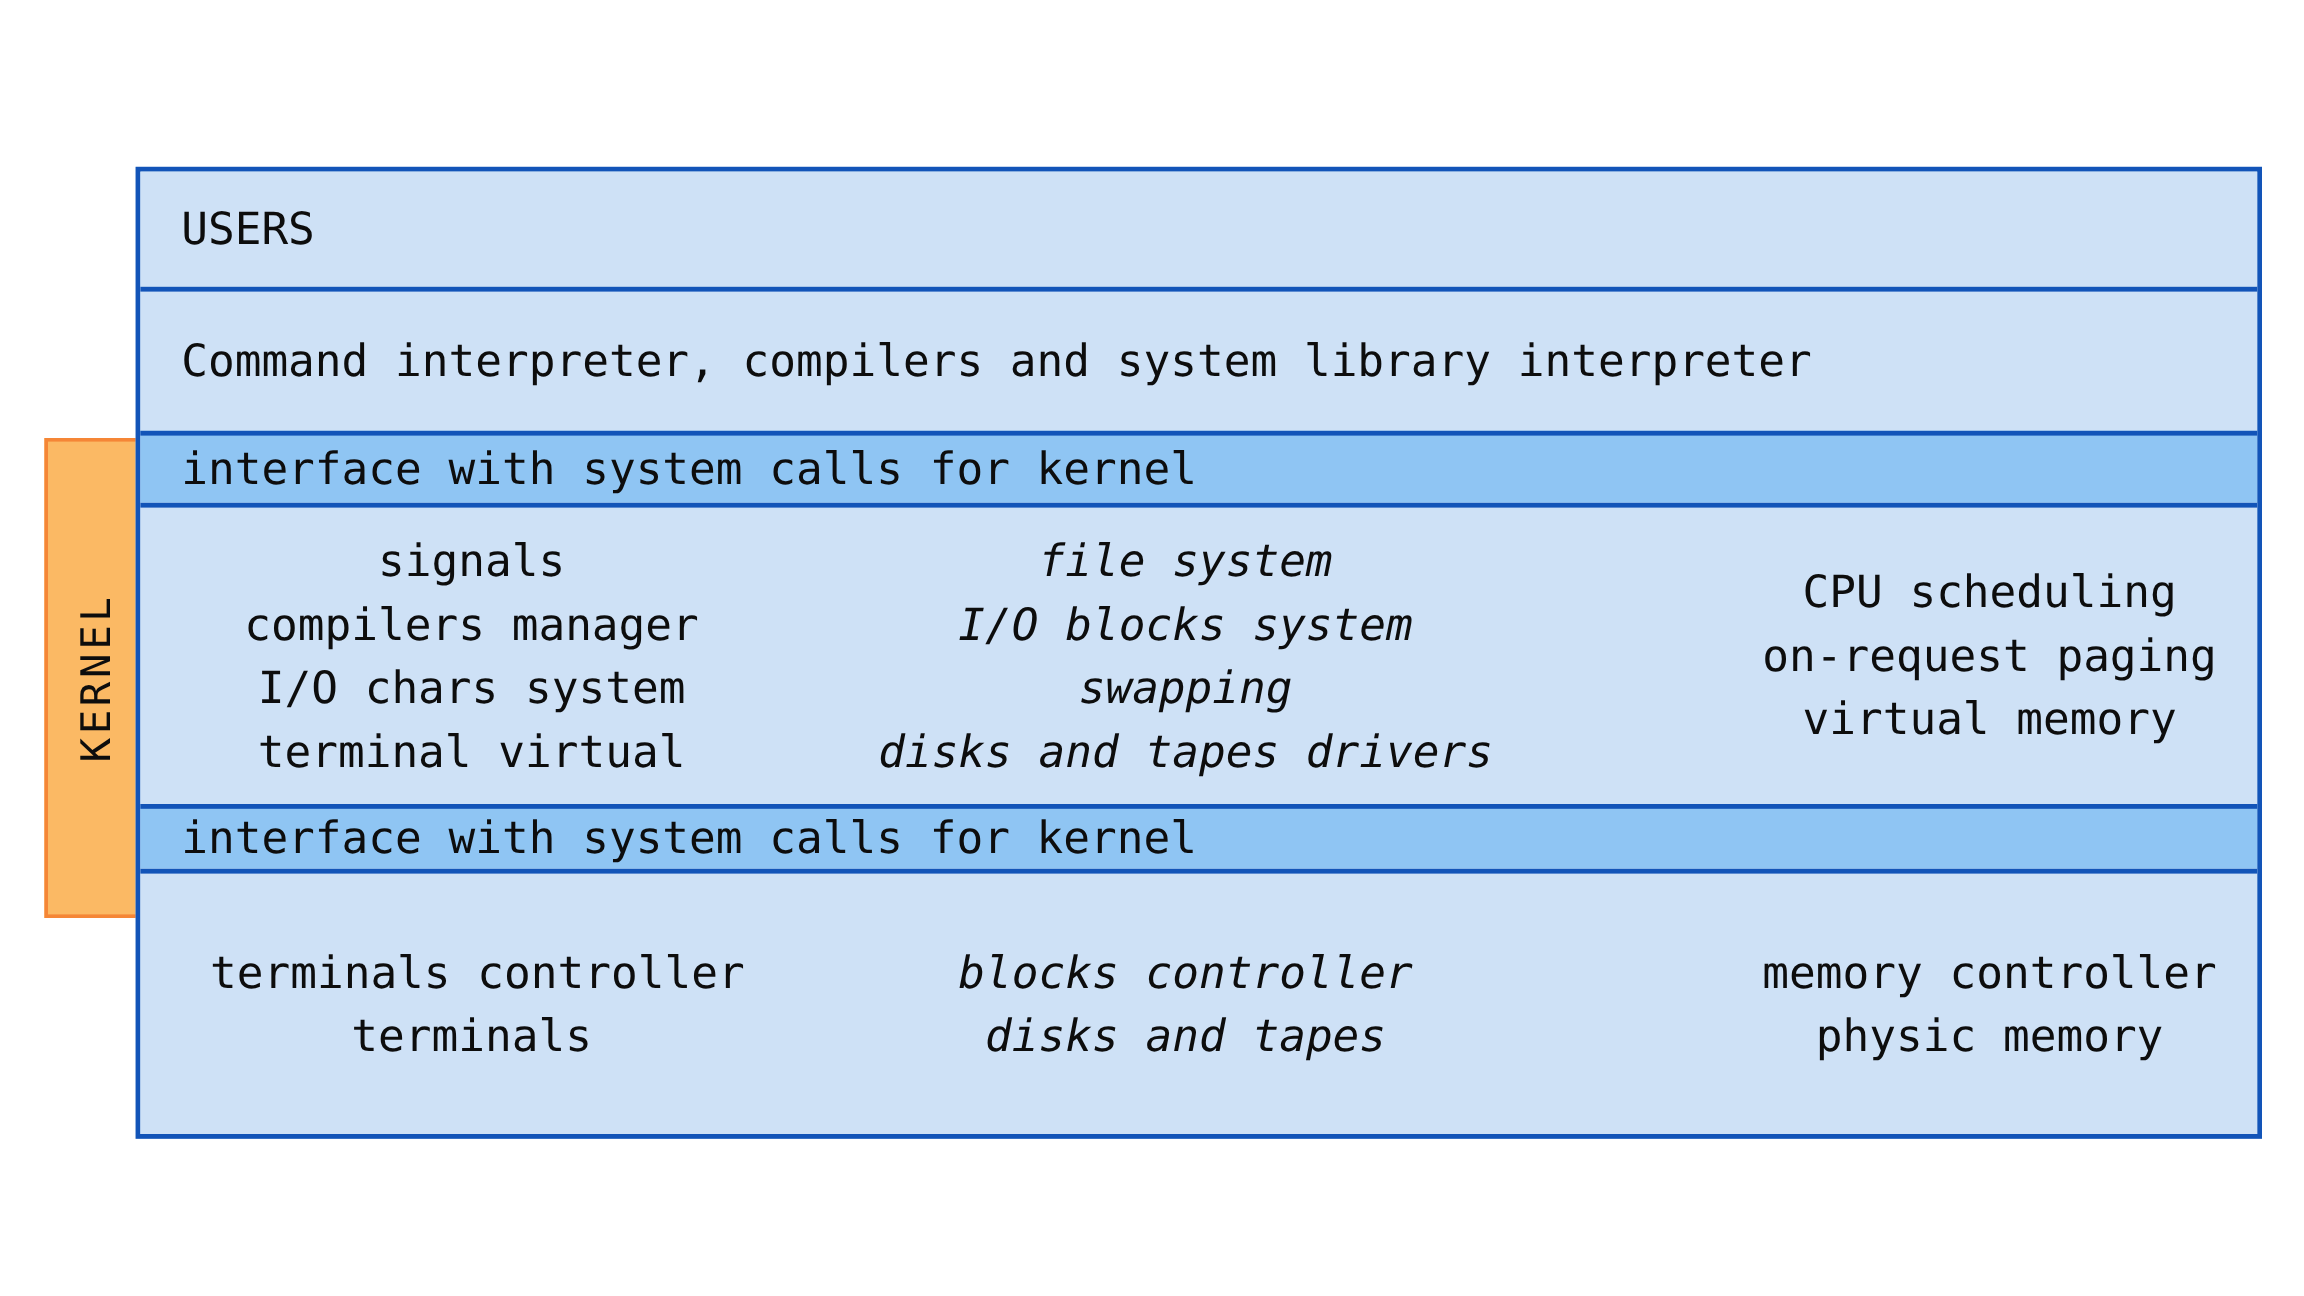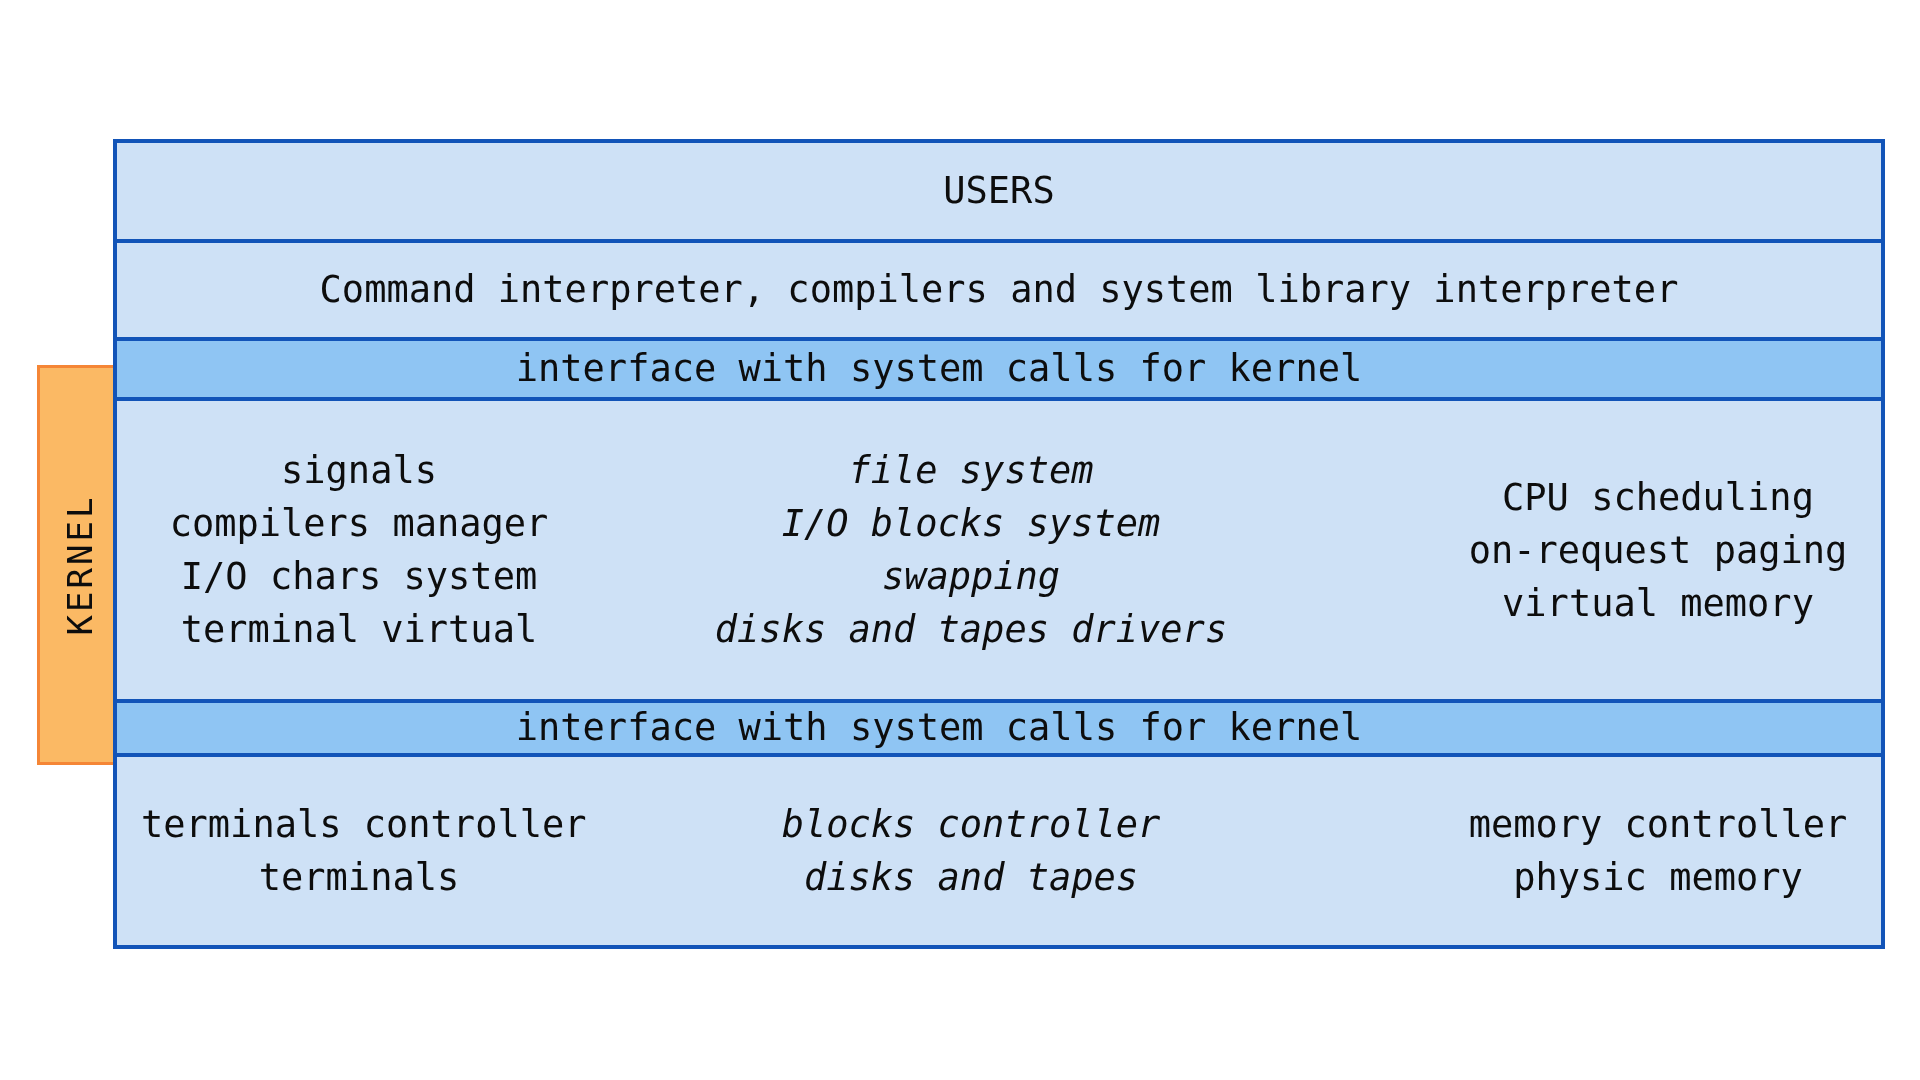--- a/index.html
+++ b/index.html
@@ -25,30 +25,30 @@
   .kernel-tab span{
     transform:rotate(-90deg);white-space:nowrap;
     font-size:34px;letter-spacing:3px;color:var(--ink);
   }
   .diagram-box{
     position:absolute;left:113px;top:139px;width:1772px;height:810px;
     border:4px solid var(--blue-border);background:var(--light-blue);
     display:flex;flex-direction:column;z-index:2;
   }
   .row{
-    width:100%;display:flex;align-items:center;justify-content:center;
-    font-size:37px;line-height:1.2;background:var(--light-blue);
+    width:100%;display:flex;align-items:center;
+    font-size:37px;line-height:1.2;background:var(--light-blue);padding-left:34px;
   }
   .row + .row{border-top:4px solid var(--blue-border);}
   .row-users{height:96px;}
-  .row-sysprogs{height:98px;}
+  .row-sysprogs{height:120px;}
   .row-interface{height:60px;background:var(--mid-blue);padding-right:120px;}
   .row-interface2{height:54px;background:var(--mid-blue);padding-right:120px;}
   .row-kernel{flex:1;display:grid;grid-template-columns:460px 1fr 470px;align-items:center;}
-  .row-hardware{height:192px;display:grid;grid-template-columns:460px 1fr 470px;align-items:center;}
+  .row-hardware{height:221px;display:grid;grid-template-columns:460px 1fr 470px;align-items:center;}
   .col{text-align:center;}
   .col-mid{padding-right:70px;font-style:italic;}
   .col .line{display:block;line-height:53px;white-space:nowrap;margin-left:24px;}
 </style>
 </head>
 <body>
 
 <div class="kernel-tab">
   <span>KERNEL</span>
 </div>

